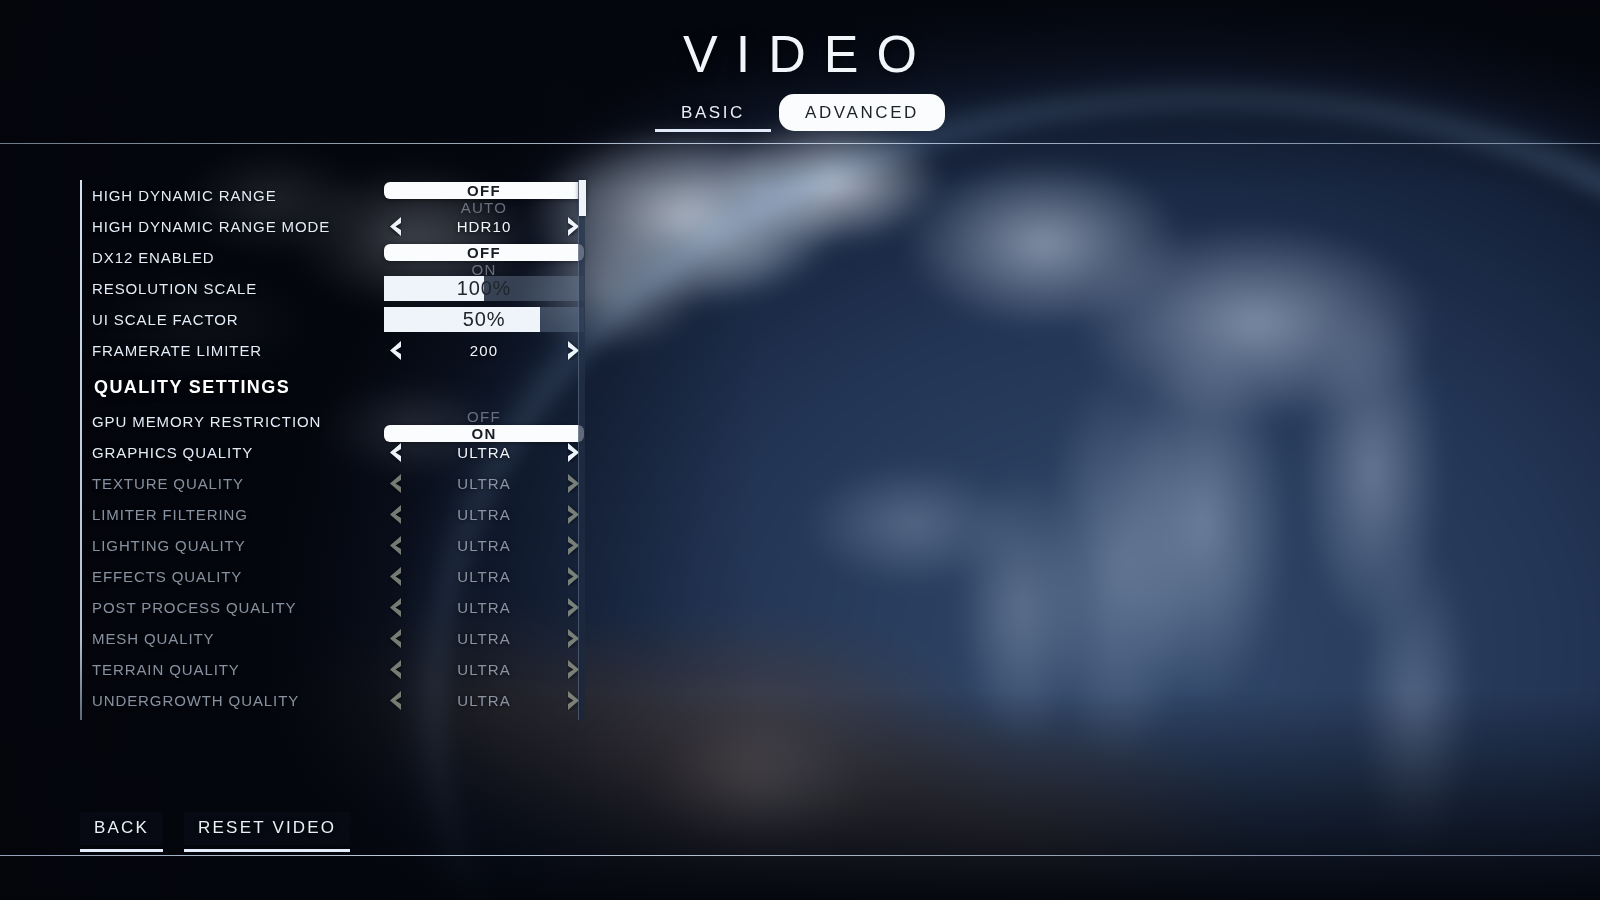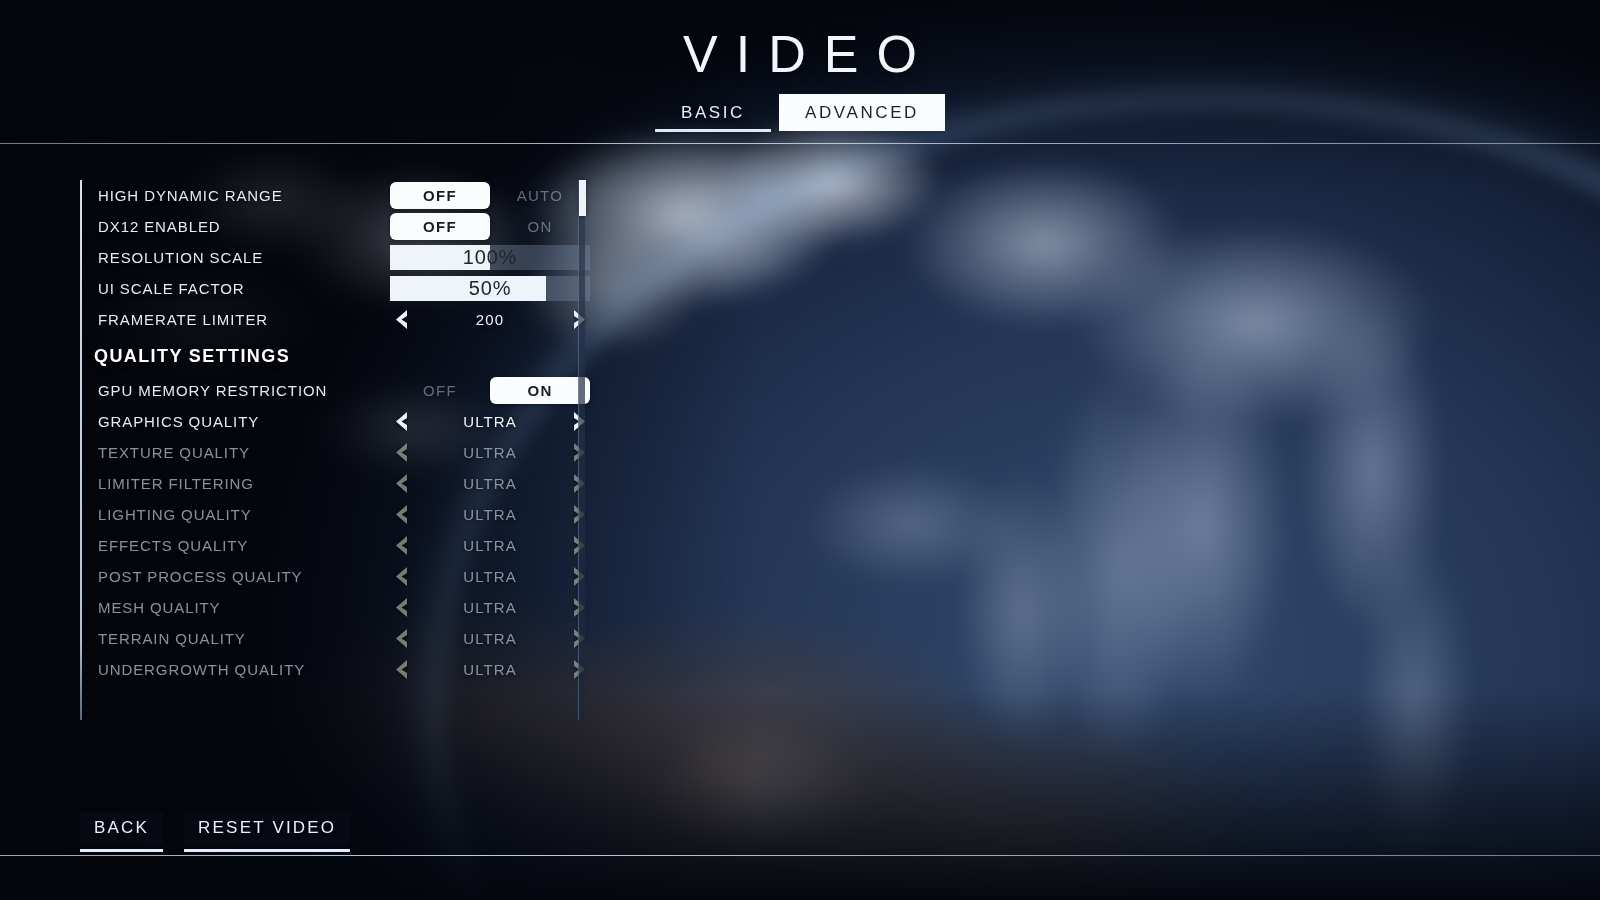--- a/index.html
+++ b/index.html
@@ -97,20 +97,21 @@
     background:transparent;
   }
   .tab.underlined::after{
     content:""; position:absolute; left:0; right:0; bottom:-1px;
     height:3px; background:#dfe9f7;
   }
   .tab.active{
     background:#fbfcfe;
     color:#1d2228;
     text-shadow:none;
+    border-radius:15px;
   }
   #header-rule{
     position:absolute; top:143px; left:0;
     width:1600px; height:1px;
     background:linear-gradient(to right, rgba(200,216,238,0.55), rgba(210,224,244,0.85) 45%, rgba(190,208,234,0.55));
   }
 
   
   #panel{
     position:absolute;
@@ -121,21 +122,20 @@
     position:absolute; left:0; top:0; bottom:0; width:2px;
     background:linear-gradient(to bottom, rgba(226,236,250,0.95), rgba(210,224,244,0.85) 85%, rgba(180,200,228,0.5));
   }
   #rows{
     position:absolute; left:10px; top:0; right:0; bottom:0;
   }
   .row{
     display:flex; align-items:center;
     height:31px;
     padding-left:2px;
-    justify-content:flex-end;
   }
   .row-label{
     flex:0 0 292px;
     font-size:15px;
     letter-spacing:0.9px;
     color:#e3ecf8;
     text-shadow:0 1px 4px rgba(0,0,0,0.75);
     white-space:nowrap;
   }
   .row.disabled .row-label{ color:#b9c6d8; opacity:0.72; }
@@ -170,21 +170,21 @@
   .row.disabled .arrow .fill{ fill:#9aa090; opacity:0.75; }
   .stepper-value{
     flex:1; text-align:center;
     font-size:15px; letter-spacing:1.1px;
     color:#f0f5fc;
     text-shadow:0 1px 4px rgba(0,0,0,0.8);
   }
   .row.disabled .stepper-value{ color:#aab4c4; opacity:0.78; }
 
   
-  .toggle{ display:flex; width:200px; height:27px; }
+  .toggle{ display:flex; width:200px; height:27px;flex-direction:column; }
   .toggle-opt{
     flex:1;
     display:flex; align-items:center; justify-content:center;
     font-size:15px; letter-spacing:1.3px;
     color:#aab6c8; opacity:0.55;
     text-shadow:0 1px 4px rgba(0,0,0,0.7);
     cursor:pointer;
     border-radius:6px;
   }
   .toggle-opt.selected{
@@ -284,20 +284,36 @@
         <div class="row">
           <div class="row-label">HIGH DYNAMIC RANGE</div>
           <div class="control">
             <div class="toggle">
               <div class="toggle-opt selected">OFF</div>
               <div class="toggle-opt">AUTO</div>
             </div>
           </div>
         </div>
         <div class="row">
+          <div class="row-label">HIGH DYNAMIC RANGE MODE</div>
+          <div class="control">
+            <div class="arrow">
+              <svg width="15" height="19" viewBox="0 0 15 19">
+                <path class="fill" d="M14 0 L3 9.5 L14 19 L14 13 L8.5 9.5 L14 6 Z"></path>
+              </svg>
+            </div>
+            <div class="stepper-value">HDR10</div>
+            <div class="arrow">
+              <svg width="15" height="19" viewBox="0 0 15 19">
+                <path class="fill" d="M1 0 L12 9.5 L1 19 L1 13 L6.5 9.5 L1 6 Z"></path>
+              </svg>
+            </div>
+          </div>
+        </div>
+        <div class="row">
           <div class="row-label">DX12 ENABLED</div>
           <div class="control">
             <div class="toggle">
               <div class="toggle-opt selected">OFF</div>
               <div class="toggle-opt">ON</div>
             </div>
           </div>
         </div>
         <div class="row">
           <div class="row-label">RESOLUTION SCALE</div>

